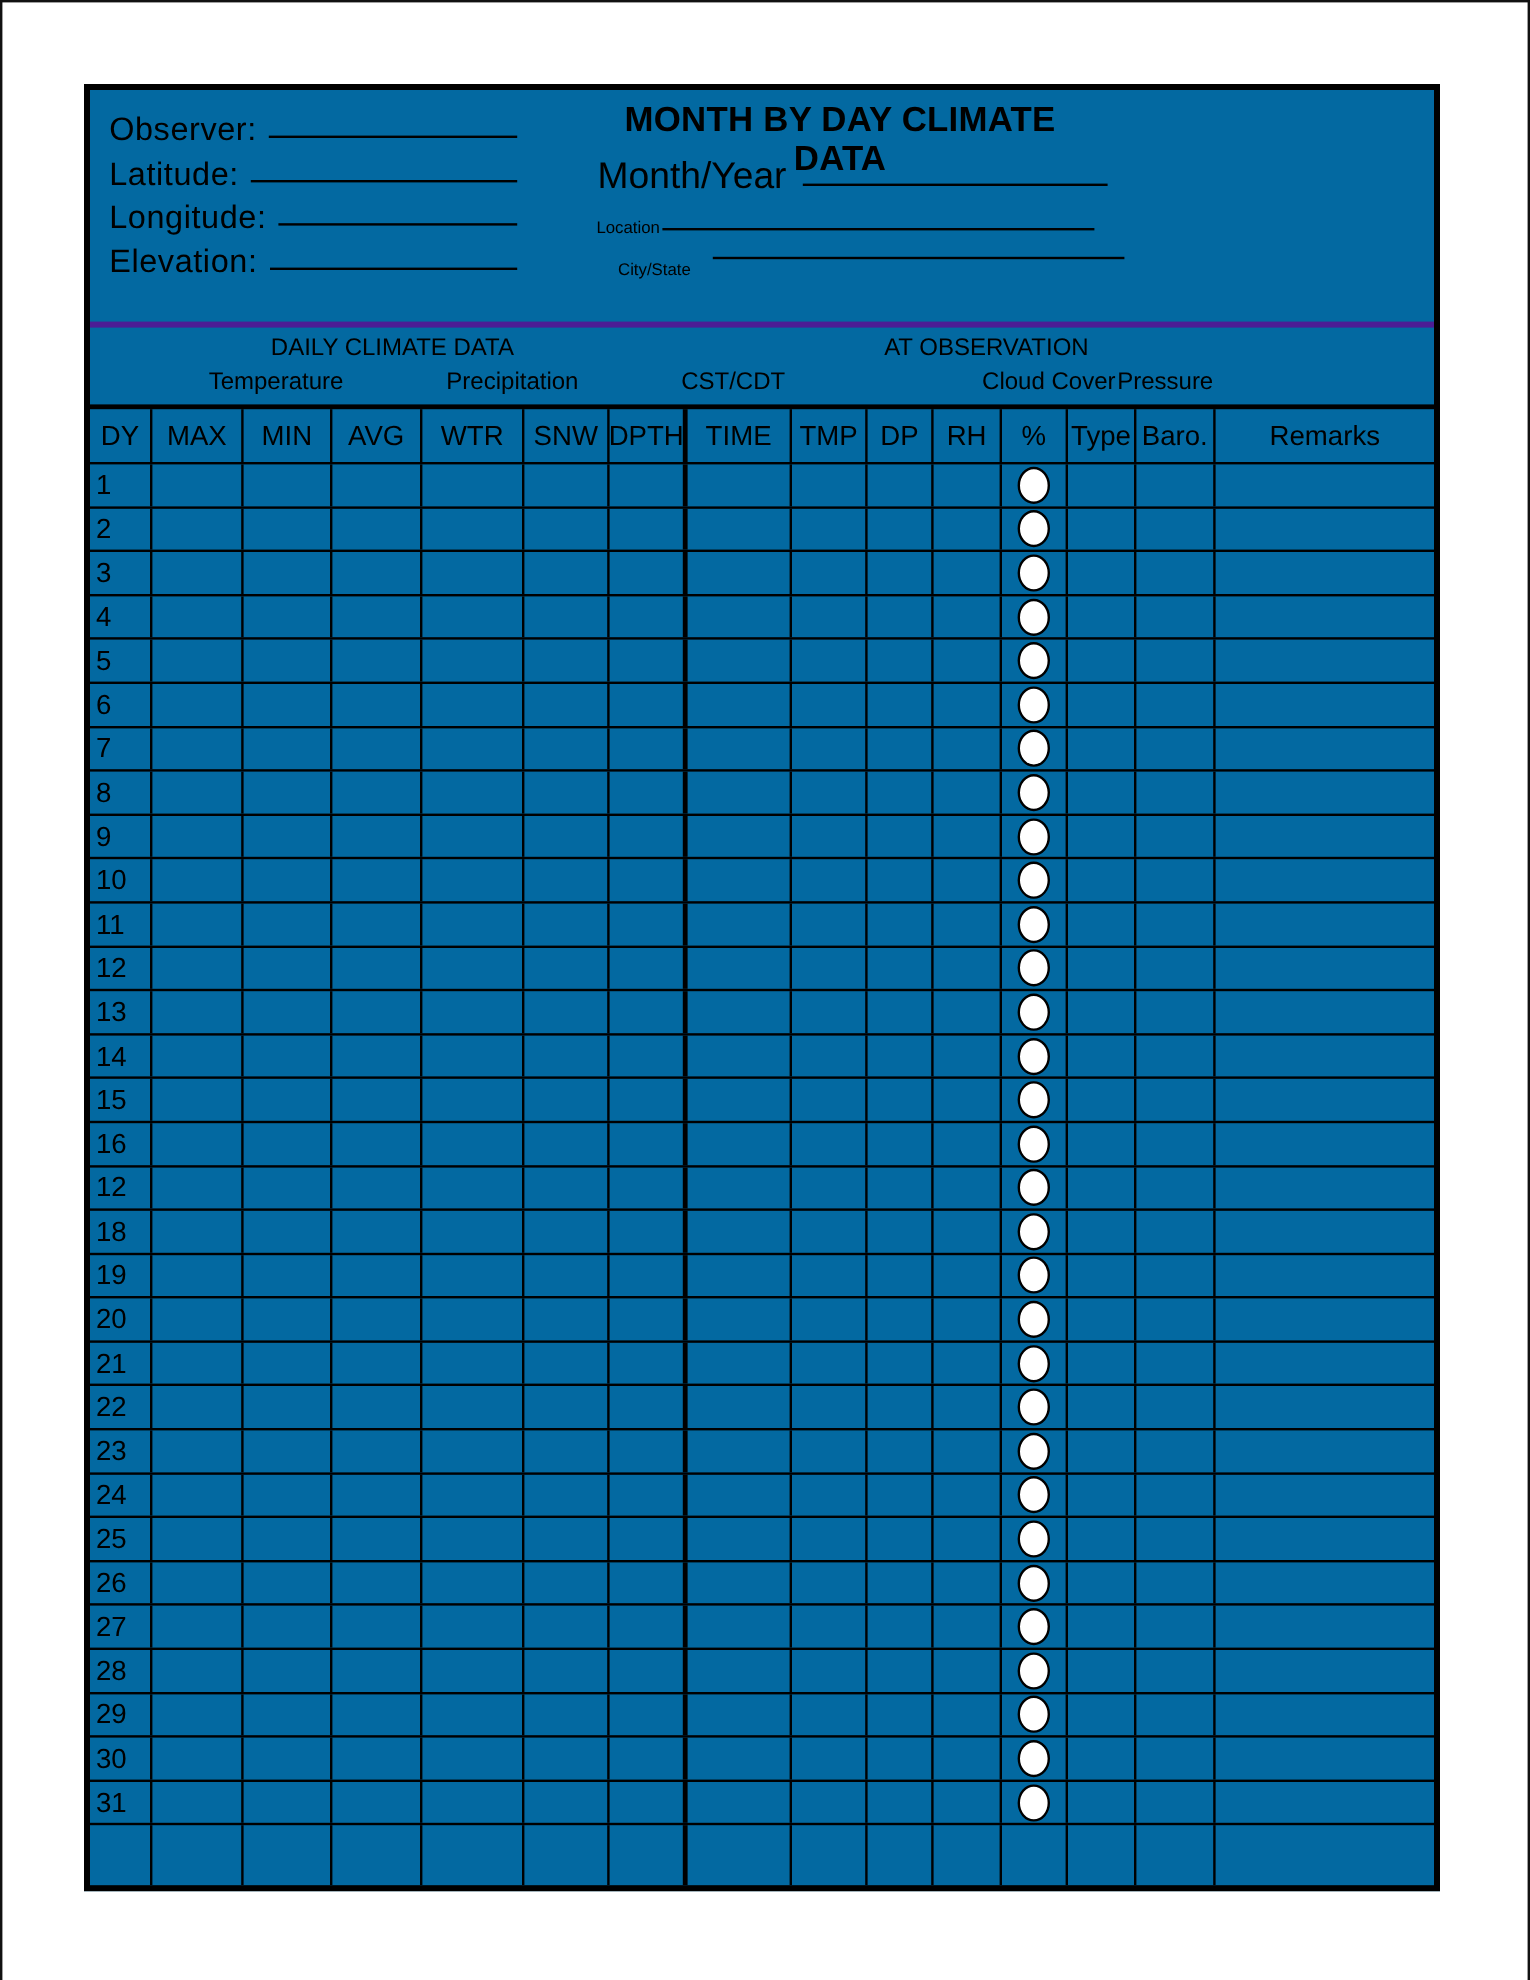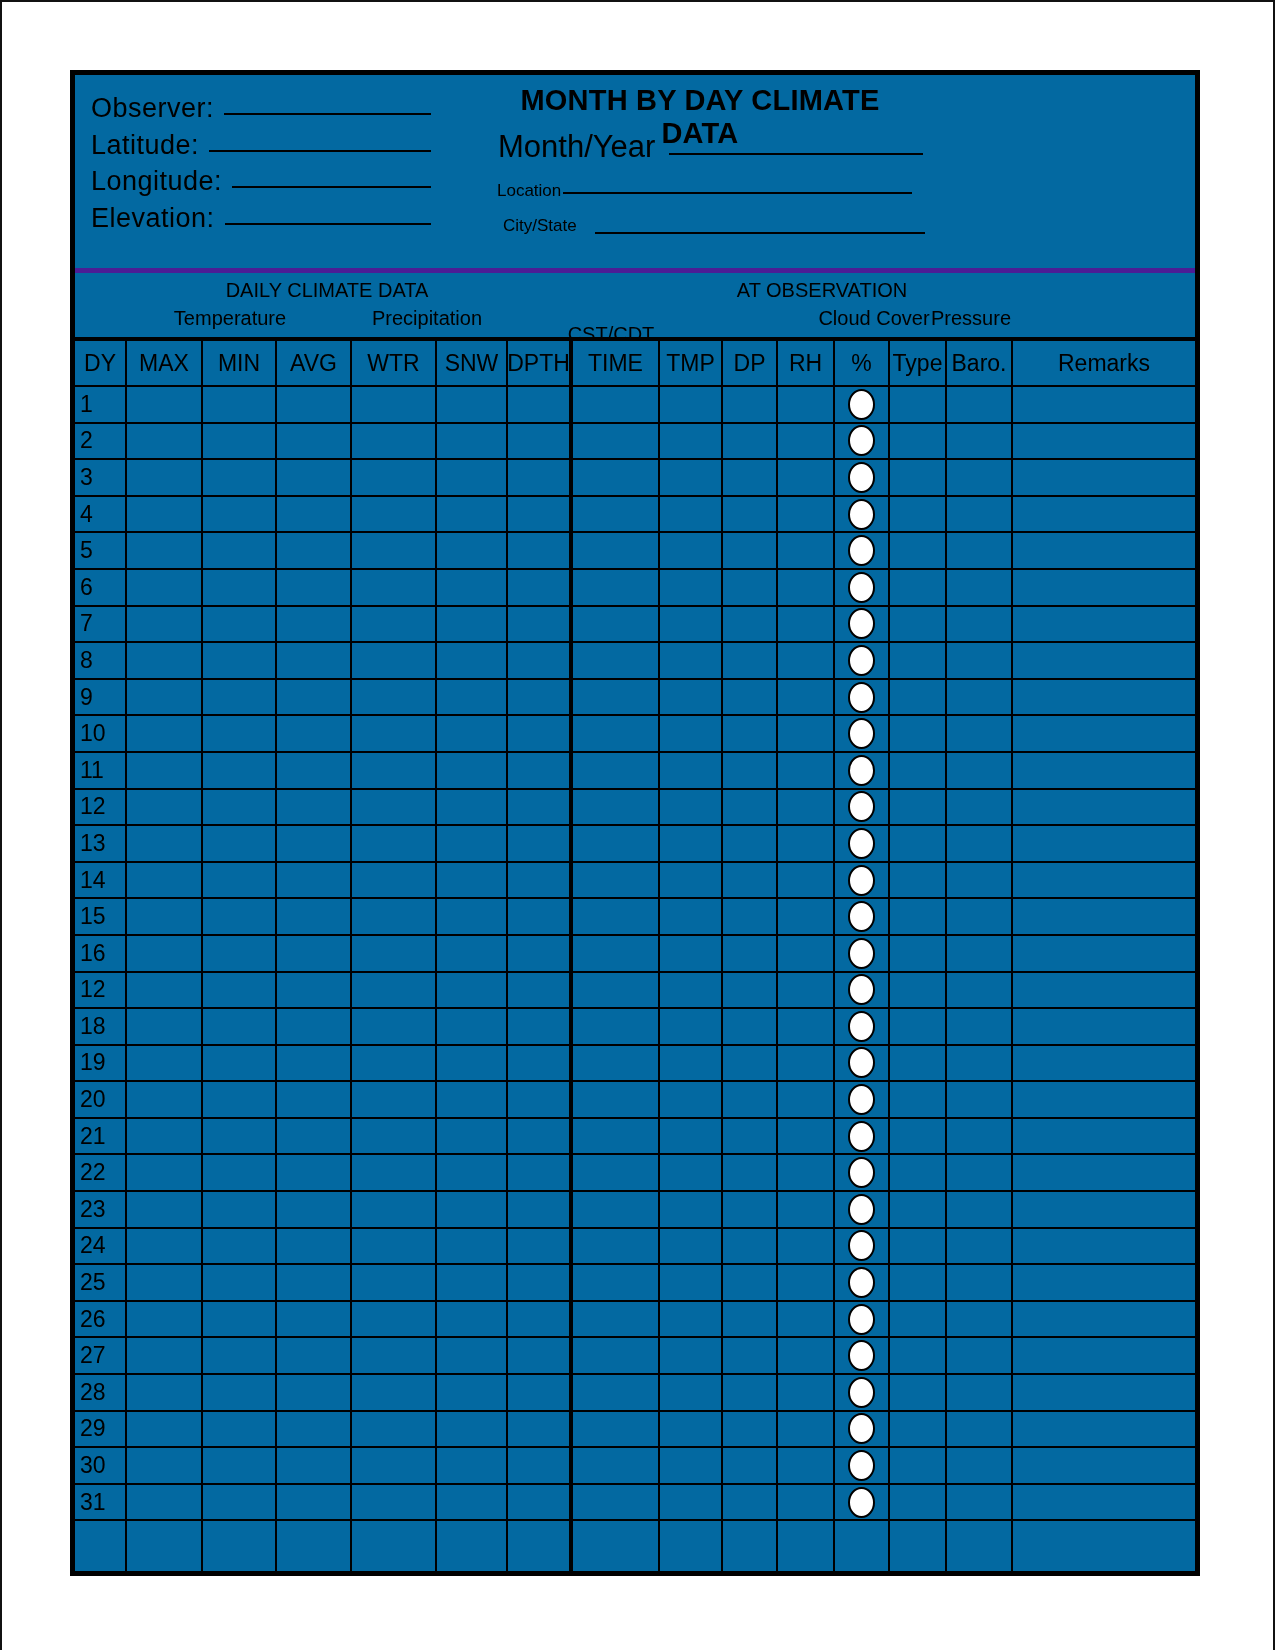--- a/index.html
+++ b/index.html
@@ -17,33 +17,33 @@
   .leftfields{position:absolute;left:16px;top:18px;width:340px;}
   .lfrow{display:flex;align-items:baseline;height:36.5px;}
   .lfrow .lbl{font-size:27px;letter-spacing:0.5px;white-space:nowrap;}
   .uline{flex:1;border-bottom:2px solid #000;margin-left:10px;transform:translateY(-2px);}
   .title{position:absolute;left:405px;top:9px;width:440px;text-align:center;
          font-size:29px;font-weight:bold;letter-spacing:0.2px;}
   .myrow{position:absolute;left:423px;top:54px;width:425px;display:flex;align-items:baseline;}
   .myrow .lbl{font-size:31px;}
   .myrow .uline{margin-left:14px;}
   .locrow{position:absolute;left:422px;top:106px;width:415px;display:flex;align-items:baseline;}
-  .cityrow{position:absolute;left:428px;top:141px;width:422px;display:flex;align-items:flex-end;gap:16px;}
-  .locrow .lbl,.cityrow .lbl{font-size:17px;}
+  .cityrow{position:absolute;left:440px;top:141px;width:422px;display:flex;align-items:flex-start;gap:16px;}
+  .locrow .lbl,.cityrow .lbl{font-size:14px;}
   .locrow .uline,.cityrow .uline{margin-left:2px;}
   
   .band{position:relative;height:64px;border-top:5px solid #4c1d95;font-size:20px;}
   .band .bspan{position:absolute;transform:translateX(-50%);white-space:nowrap;}
   .b1{top:6px;}
   .b2{top:34px;}
   .p-daily{left:252px;}
   .p-atobs{left:747px;}
   .p-temp{left:155px;}
   .p-prec{left:352px;}
-  .p-cst{left:536px;margin-top:16px;}
+  .p-cst{left:536px;}
   .p-cloud{left:799px;}
   .p-press{left:896px;}
   
   .row{display:grid;grid-template-columns:52px 76px 74px 75px 85px 71px 65px 87px 63px 55px 57px 55px 57px 66px 1fr;
        border-bottom:2px solid #000;box-sizing:border-box;}
   .cell{border-right:2px solid #000;display:flex;align-items:center;justify-content:center;
         box-sizing:border-box;overflow:hidden;}
   .cell:last-child{border-right:none;}
   .thickR{border-right-width:4px;}
   #colhead{height:50px;border-top:4px solid #000;}

